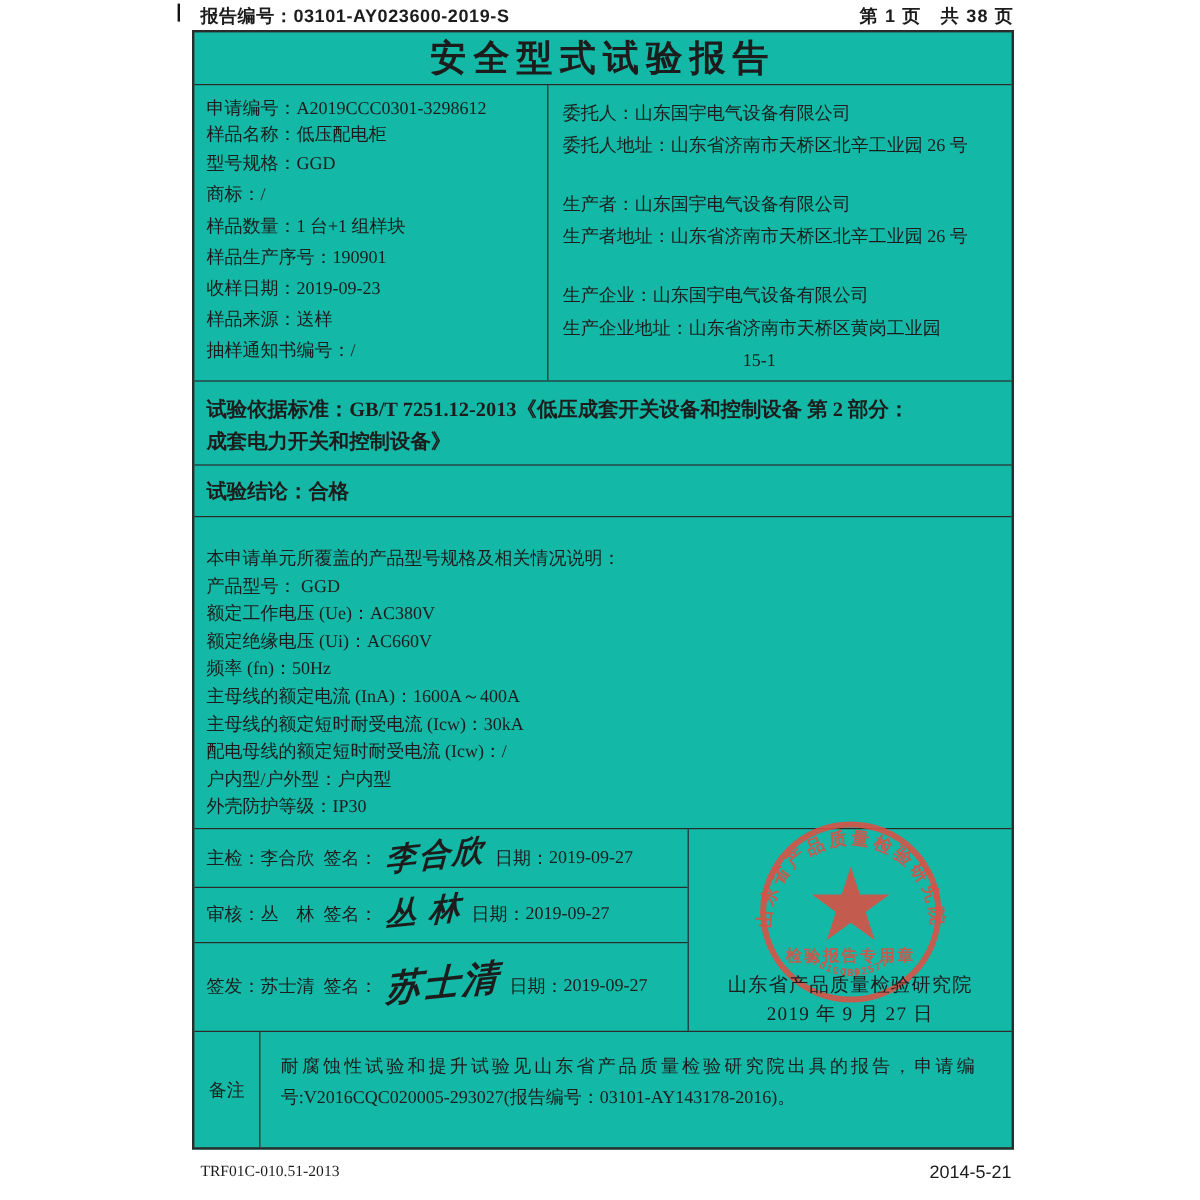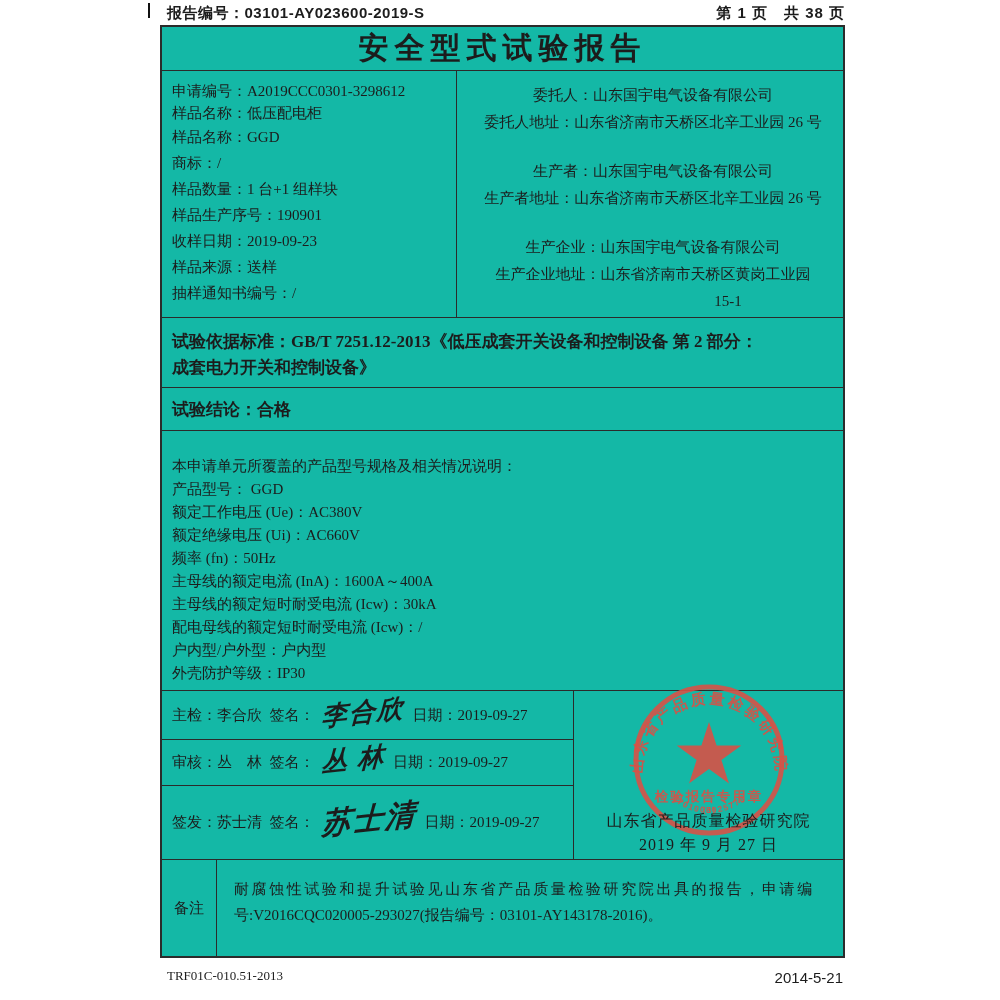--- a/index.html
+++ b/index.html
@@ -21,21 +21,21 @@
   .row:first-child { border-top:none; }
 
   .row-title { height:43px; display:flex; align-items:center; justify-content:center; }
   .doc-title { font-size:30px; font-weight:700; letter-spacing:6px; }
 
   .row-info { height:247px; display:flex; }
   .info-left { width:295px; border-right:1.5px solid #2b2b2b; padding:9px 4px 0 10px; font-size:15px; }
   .info-left div { line-height:26px; }
   .info-left div:nth-child(1), .info-left div:nth-child(2){ line-height:22px; }
   .info-right { flex:1; padding:11px 6px 0 12px; font-size:15px; }
-  .info-right .grp { margin-bottom:22px;text-align:center; }
+  .info-right .grp { margin-bottom:22px; }
   .info-right .grp div { line-height:27px; }
   .addr-cont { padding-left:150px; }
 
   .row-standard { height:70px; padding:11px 12px 0 10px; font-size:17px; font-weight:600; line-height:26px; }
   .row-conclusion { height:43px; padding:10px 12px 0 10px; font-size:17px; font-weight:600; }
 
   .row-coverage { height:260px; padding:24px 10px 0 10px; font-size:15px; }
   .row-coverage div { line-height:23px; }
 
   .row-sign { height:169px; display:flex; }
@@ -76,21 +76,21 @@
   <div class="doc-table">
 
     <div class="row row-title">
       <div class="doc-title">安全型式试验报告</div>
     </div>
 
     <div class="row row-info">
       <div class="info-left">
         <div>申请编号：A2019CCC0301-3298612</div>
         <div>样品名称：低压配电柜</div>
-        <div>样品名称：GGD</div>
+        <div>型号规格：GGD</div>
         <div>商标：/</div>
         <div>样品数量：1 台+1 组样块</div>
         <div>样品生产序号：190901</div>
         <div>收样日期：2019-09-23</div>
         <div>样品来源：送样</div>
         <div>抽样通知书编号：/</div>
       </div>
       <div class="info-right">
         <div class="grp">
           <div>委托人：山东国宇电气设备有限公司</div>

